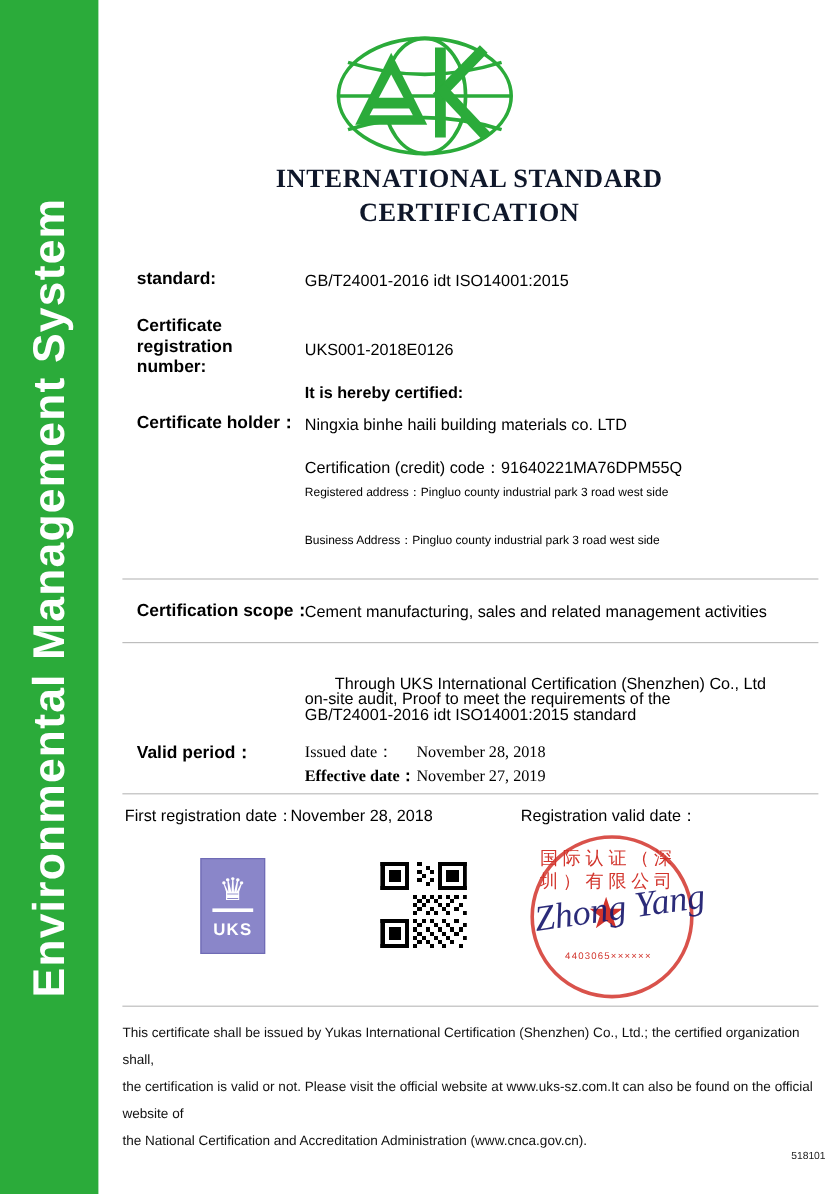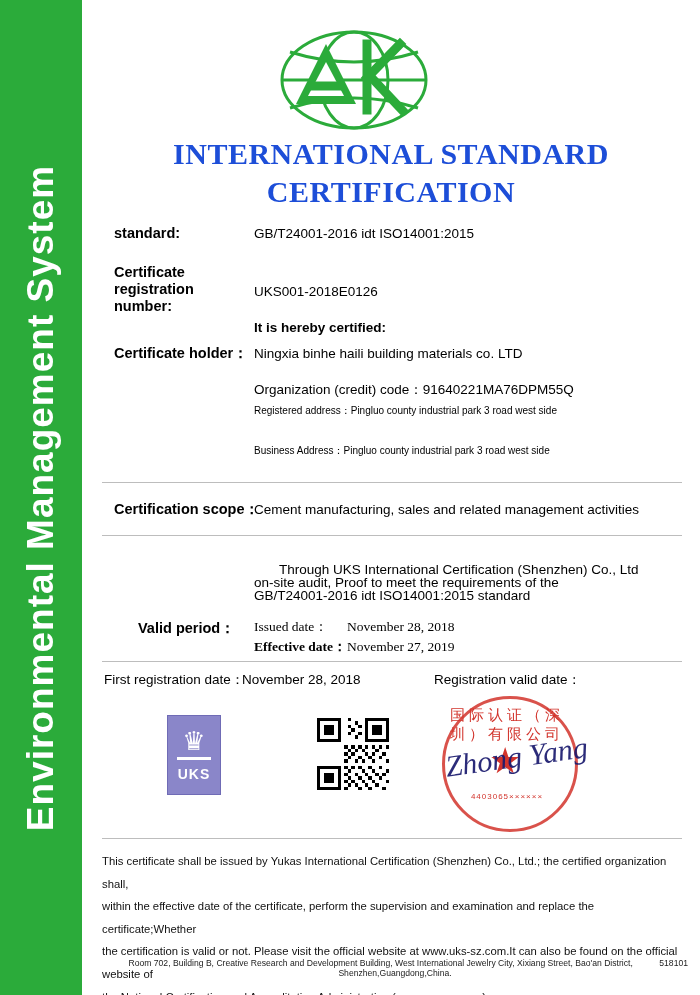--- a/index.html
+++ b/index.html
@@ -60,25 +60,25 @@
 
   .title-block {
     position: absolute;
     left: 0;
     top: 135px;
     width: 618px;
     text-align: center;
   }
   .title-line {
     font-family: "Liberation Serif", serif;
-    font-size: 30px;
+    font-size: 22px;
     font-weight: bold;
     letter-spacing: 0.5px;
     line-height: 1.25;
-    color: #1d4ed8;
+    color: #0f172a;
   }
 
   
   .row {
     position: absolute;
     font-size: 13.5px;
     line-height: 1.35;
   }
   .lbl-bold {
     font-weight: bold;
@@ -265,36 +265,36 @@
   <div class="row lbl-bold" style="left:32px; top:263px;">Certificate</div>
   <div class="row lbl-bold" style="left:32px; top:280px;">registration</div>
   <div class="row lbl-bold" style="left:32px; top:297px;">number:</div>
   <div class="row val" style="left:172px; top:283px;">UKS001-2018E0126</div>
 
   <div class="row" style="left:172px; top:319px; font-weight:bold; font-size:13.5px;">It is hereby certified:</div>
 
   <div class="row lbl-bold" style="left:32px; top:344px;">Certificate holder：</div>
   <div class="row val" style="left:172px; top:345px;">Ningxia binhe haili building materials co. LTD</div>
 
-  <div class="row val" style="left:172px; top:381px;">Organization (credit) code：91640221MA76DPM55Q</div>
+  <div class="row val" style="left:172px; top:381px;">Certification (credit) code：91640221MA76DPM55Q</div>
   <div class="row small" style="left:172px; top:404px;">Registered address：Pingluo county industrial park 3 road west side</div>
   <div class="row small" style="left:172px; top:444px;">Business Address：Pingluo county industrial park 3 road west side</div>
 
   <div class="hr" style="top:482px;"></div>
 
   <div class="row val" style="left:172px; top:501px;">Cement manufacturing, sales and related management activities</div>
   <div class="row lbl-bold" style="left:32px; top:500px;">Certification scope：</div>
 
   <div class="hr" style="top:535px;"></div>
 
   <div class="row val" style="left:172px; top:561px;margin-left:25px;">Through UKS International Certification (Shenzhen) Co., Ltd</div>
   <div class="row val" style="left:172px; top:574px;">on-site audit, Proof to meet the requirements of the</div>
   <div class="row val" style="left:172px; top:587px;">GB/T24001-2016 idt ISO14001:2015 standard</div>
 
-  <div class="row lbl-bold" style="left:32px; top:619px;margin-left:24px;">Valid period：</div>
+  <div class="row lbl-bold" style="left:32px; top:619px;">Valid period：</div>
   <div class="row val" style="left:172px; top:618px; font-family:'Liberation Serif', serif;">Issued   date：</div>
   <div class="row val" style="left:265px; top:618px; font-family:'Liberation Serif', serif;">November 28, 2018</div>
   <div class="row val" style="left:172px; top:638px; font-family:'Liberation Serif', serif;font-weight:bold;">Effective date：</div>
   <div class="row val" style="left:265px; top:638px; font-family:'Liberation Serif', serif;">November 27, 2019</div>
 
   <div class="hr" style="top:661px;"></div>
 
   <div class="row val" style="left:22px; top:671px;">First registration date：</div>
   <div class="row val" style="left:160px; top:671px;">November 28, 2018</div>
   <div class="row val" style="left:352px; top:671px;">Registration valid date：</div>
@@ -397,23 +397,21 @@
     <div class="seal-top-text">国际认证（深圳）有限公司</div>
     <div class="seal-star">★</div>
     <div class="seal-bottom-text">4403065××××××</div>
     <div class="signature">Zhong Yang</div>
   </div>
 
   <div class="hr" style="top:838px;"></div>
 
   <div class="footer-para">
     <div>This certificate shall be issued by Yukas International Certification (Shenzhen) Co., Ltd.; the certified organization shall,</div>
-    <div>within the effective date of the certificate, perform the supervision and examination and replace the certificate;Whether</div>
     <div>the certification is valid or not. Please visit the official website at www.uks-sz.com.It can also be found on the official website of</div>
     <div>the National Certification and Accreditation Administration (www.cnca.gov.cn).</div>
   </div>
 
   <div class="footer-addr">
     <span class="num">518101</span>
-    <span>Room 702, Building B, Creative Research and Development Building, West International Jewelry City, Xixiang Street, Bao'an District, Shenzhen,Guangdong,China.</span>
   </div>
 
 </div>
 
 </body></html>

